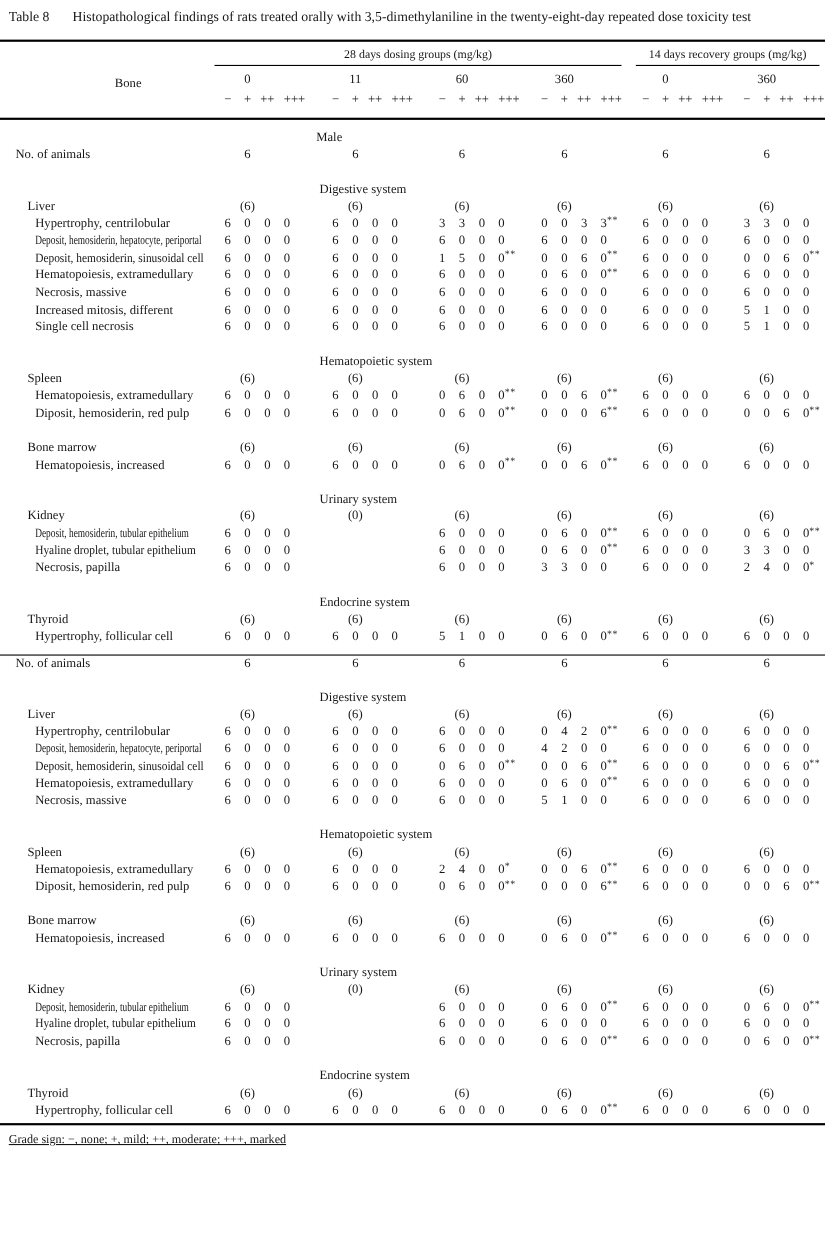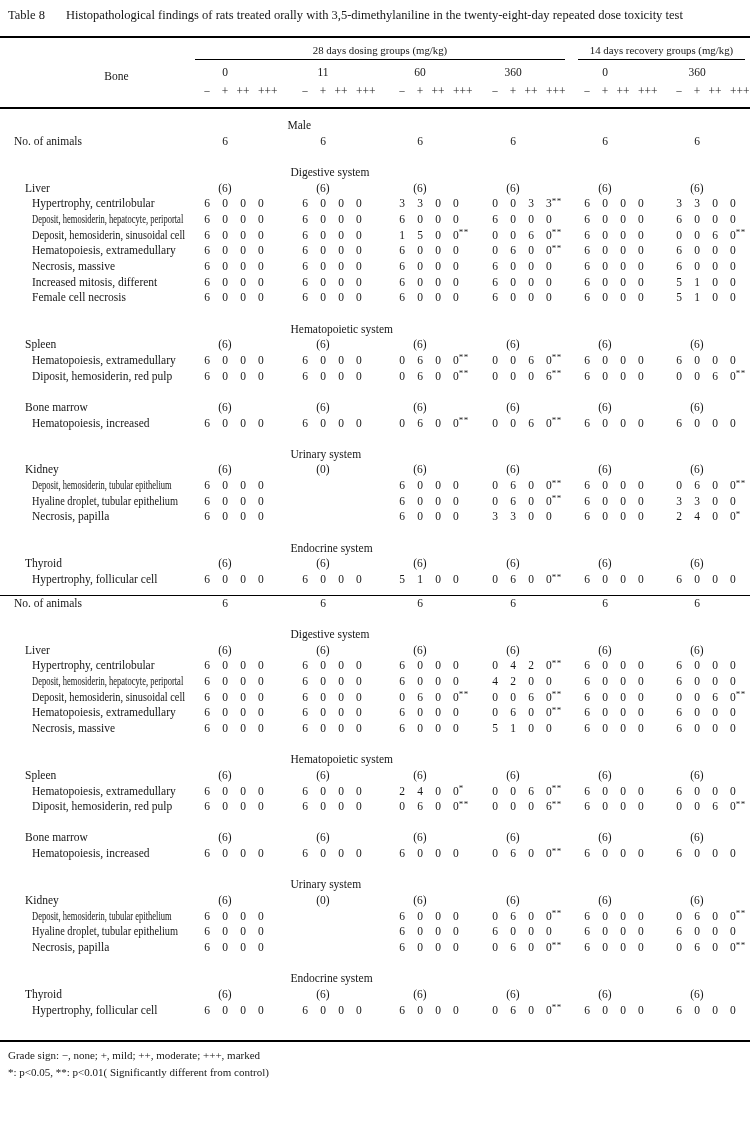--- a/index.html
+++ b/index.html
@@ -36,22 +36,22 @@
   .cond2{transform:scaleX(0.90);}
   .grp{display:flex;box-sizing:border-box;padding-left:3px;flex:none;}
   .sub{width:18px;flex:none;text-align:center;}
   .sub.s4{width:auto;flex:1;text-align:left;padding-left:6px;}
   .spanv{width:54px;flex:none;text-align:center;}
   .st{font-size:9px;position:relative;top:-3.5px;letter-spacing:0.5px;}
   
   .section-divider{margin-top:7px;border-top:1.7px solid #000;height:0;}
   .tbody{padding-top:9px;}
   .tbody-female{padding-top:6px;}
-  .footnotes{margin-top:22px;border-top:2.5px solid #000;padding:5px 0 0 8px;
-             font-size:11px;line-height:17px;}
+  .footnotes{margin-top:3px;border-top:2.5px solid #000;padding:5px 0 0 8px;
+             font-size:11px;line-height:17px;text-decoration:underline;}
   .fnrow{white-space:nowrap;}
 </style>
 </head>
 <body>
 
 <div class="page">
 
   <div class="titleblock">
     <div class="tnum">Table 8</div>
     <div class="tcap">Histopathological findings of rats treated orally with 3,5-dimethylaniline in the twenty-eight-day repeated dose toxicity test</div>
@@ -400,21 +400,21 @@
           <div class="sub s4">0</div>
         </div>
         <div class="grp" style="width: 83px;">
           <div class="sub s1">5</div>
           <div class="sub s2">1</div>
           <div class="sub s3">0</div>
           <div class="sub s4">0</div>
         </div>
       </div>
       <div class="row">
-        <div class="lbl ind-finding"><span>Female cell necrosis</span></div>
+        <div class="lbl ind-finding"><span>Single cell necrosis</span></div>
         <div class="grp" style="width: 98px;">
           <div class="sub s1">6</div>
           <div class="sub s2">0</div>
           <div class="sub s3">0</div>
           <div class="sub s4">0</div>
         </div>
         <div class="grp" style="width: 97px;">
           <div class="sub s1">6</div>
           <div class="sub s2">0</div>
           <div class="sub s3">0</div>
@@ -1385,16 +1385,15 @@
           <div class="sub s1">6</div>
           <div class="sub s2">0</div>
           <div class="sub s3">0</div>
           <div class="sub s4">0</div>
         </div>
       </div>
     </div>
 
   <div class="footnotes" id="footnotes">
       <div class="fnrow">Grade sign: −, none;  +, mild;  ++, moderate;  +++, marked</div>
-      <div class="fnrow">*: p&lt;0.05,  **: p&lt;0.01( Significantly different from control)</div>
     </div>
 
 </div>
 
 </body></html>

